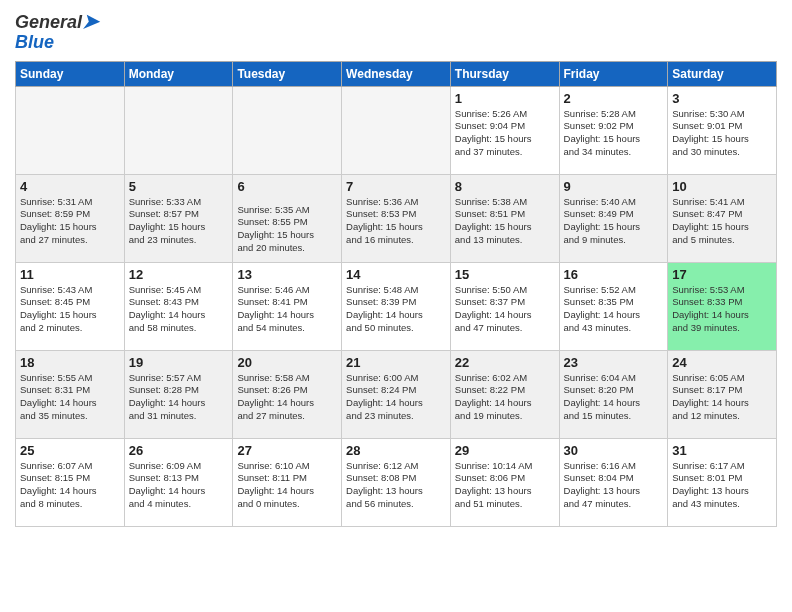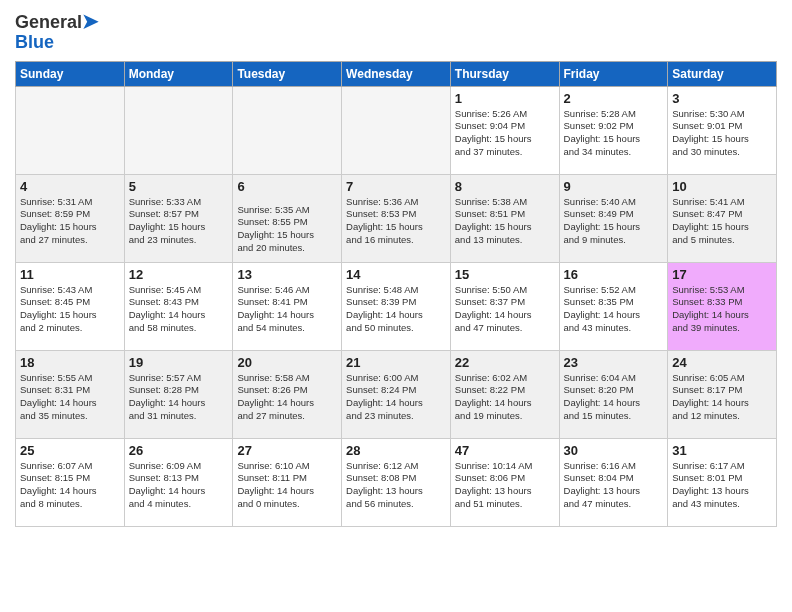--- a/index.html
+++ b/index.html
@@ -8,20 +8,21 @@
       background: #fff;
       width: 792px;
       min-height: 612px;
       padding: 10px 15px;
     }
     .header {
       display: flex;
       justify-content: space-between;
       align-items: flex-start;
       margin-bottom: 8px;
+      font-style: italic;
     }
     .logo {
       display: flex;
       align-items: center;
     }
     .logo-text {
       font-size: 18px;
       font-weight: bold;
       line-height: 1.1;
     }
@@ -231,21 +232,21 @@
 Daylight: 14 hours
 and 47 minutes.</div>
         </td>
         <td style="background: rgb(255, 255, 255);">
           <span class="day-num">16</span>
           <div class="day-info" style="white-space: pre-line;">Sunrise: 5:52 AM
 Sunset: 8:35 PM
 Daylight: 14 hours
 and 43 minutes.</div>
         </td>
-        <td style="background: #f0abfc;">
+        <td style="background: #86efac;">
           <span class="day-num">17</span>
           <div class="day-info" style="white-space: pre-line;">Sunrise: 5:53 AM
 Sunset: 8:33 PM
 Daylight: 14 hours
 and 39 minutes.</div>
         </td>
       </tr>
       <tr>
         <td style="background: rgb(240, 240, 240);">
           <span class="day-num">18</span>
@@ -320,21 +321,21 @@
 and 0 minutes.</div>
         </td>
         <td style="background: rgb(255, 255, 255);">
           <span class="day-num">28</span>
           <div class="day-info" style="white-space: pre-line;">Sunrise: 6:12 AM
 Sunset: 8:08 PM
 Daylight: 13 hours
 and 56 minutes.</div>
         </td>
         <td style="background: rgb(255, 255, 255);">
-          <span class="day-num">47</span>
+          <span class="day-num">29</span>
           <div class="day-info" style="white-space: pre-line;">Sunrise: 10:14 AM
 Sunset: 8:06 PM
 Daylight: 13 hours
 and 51 minutes.</div>
         </td>
         <td style="background: rgb(255, 255, 255);">
           <span class="day-num">30</span>
           <div class="day-info" style="white-space: pre-line;">Sunrise: 6:16 AM
 Sunset: 8:04 PM
 Daylight: 13 hours

